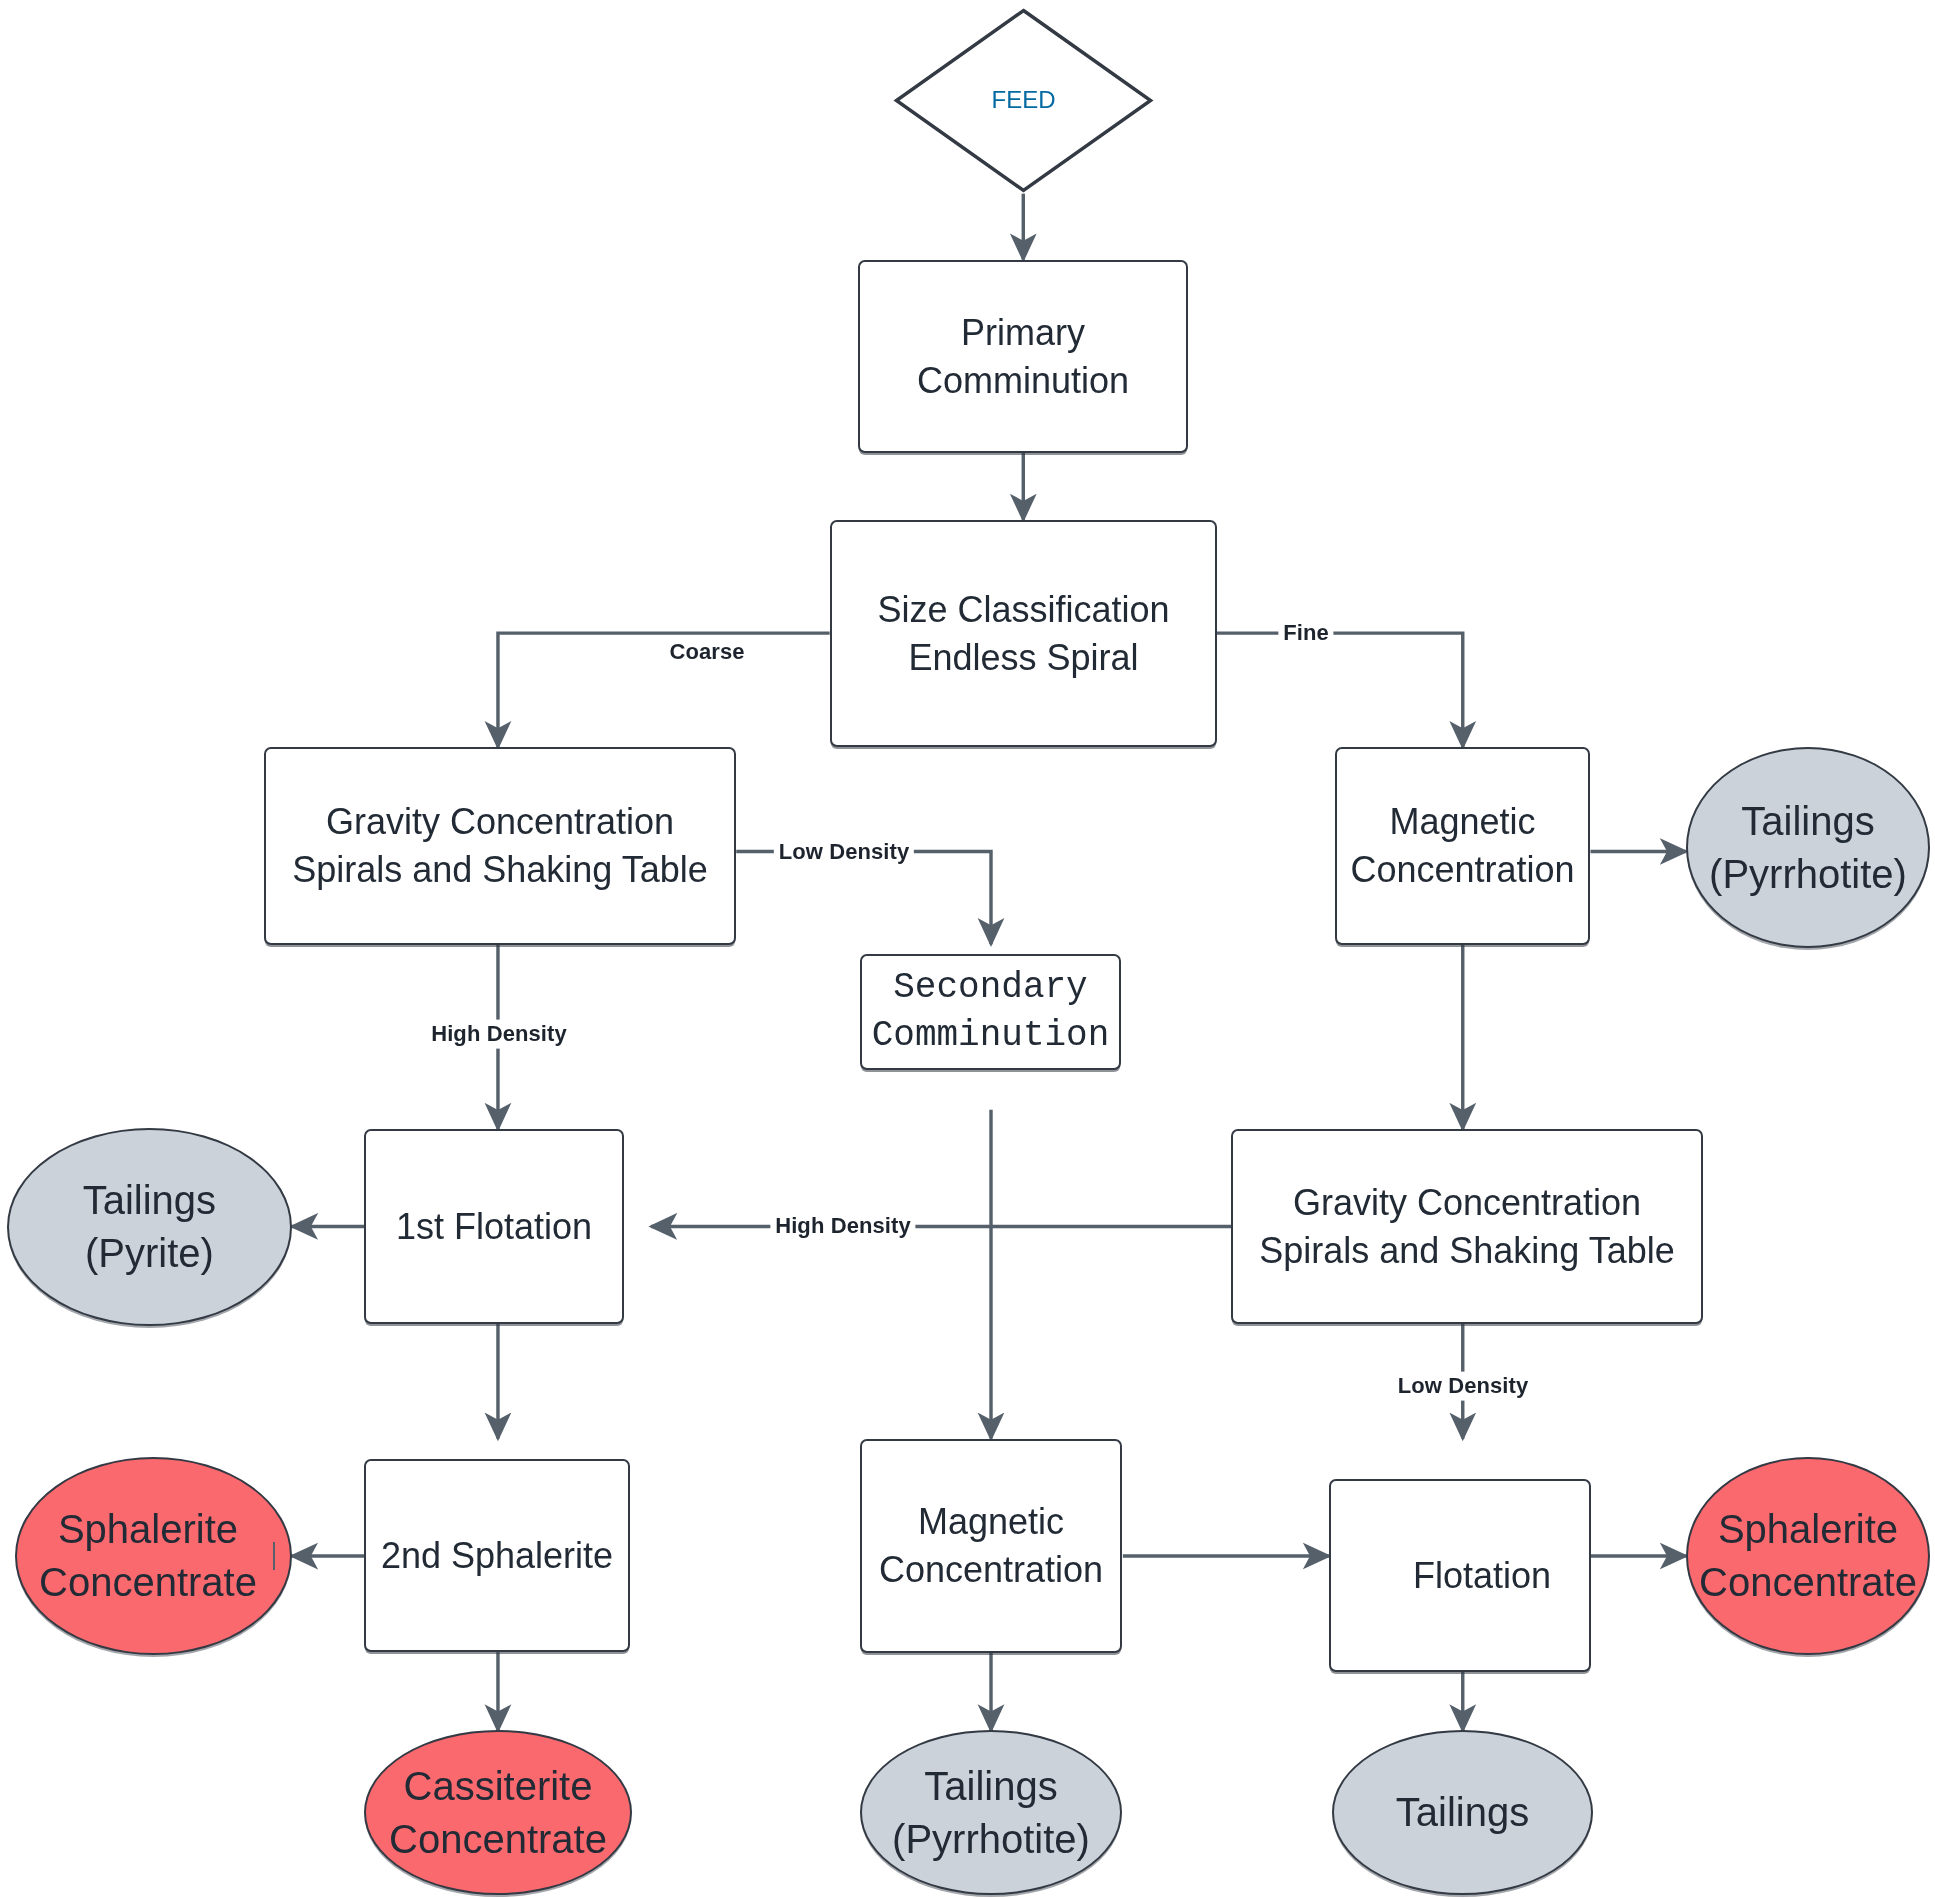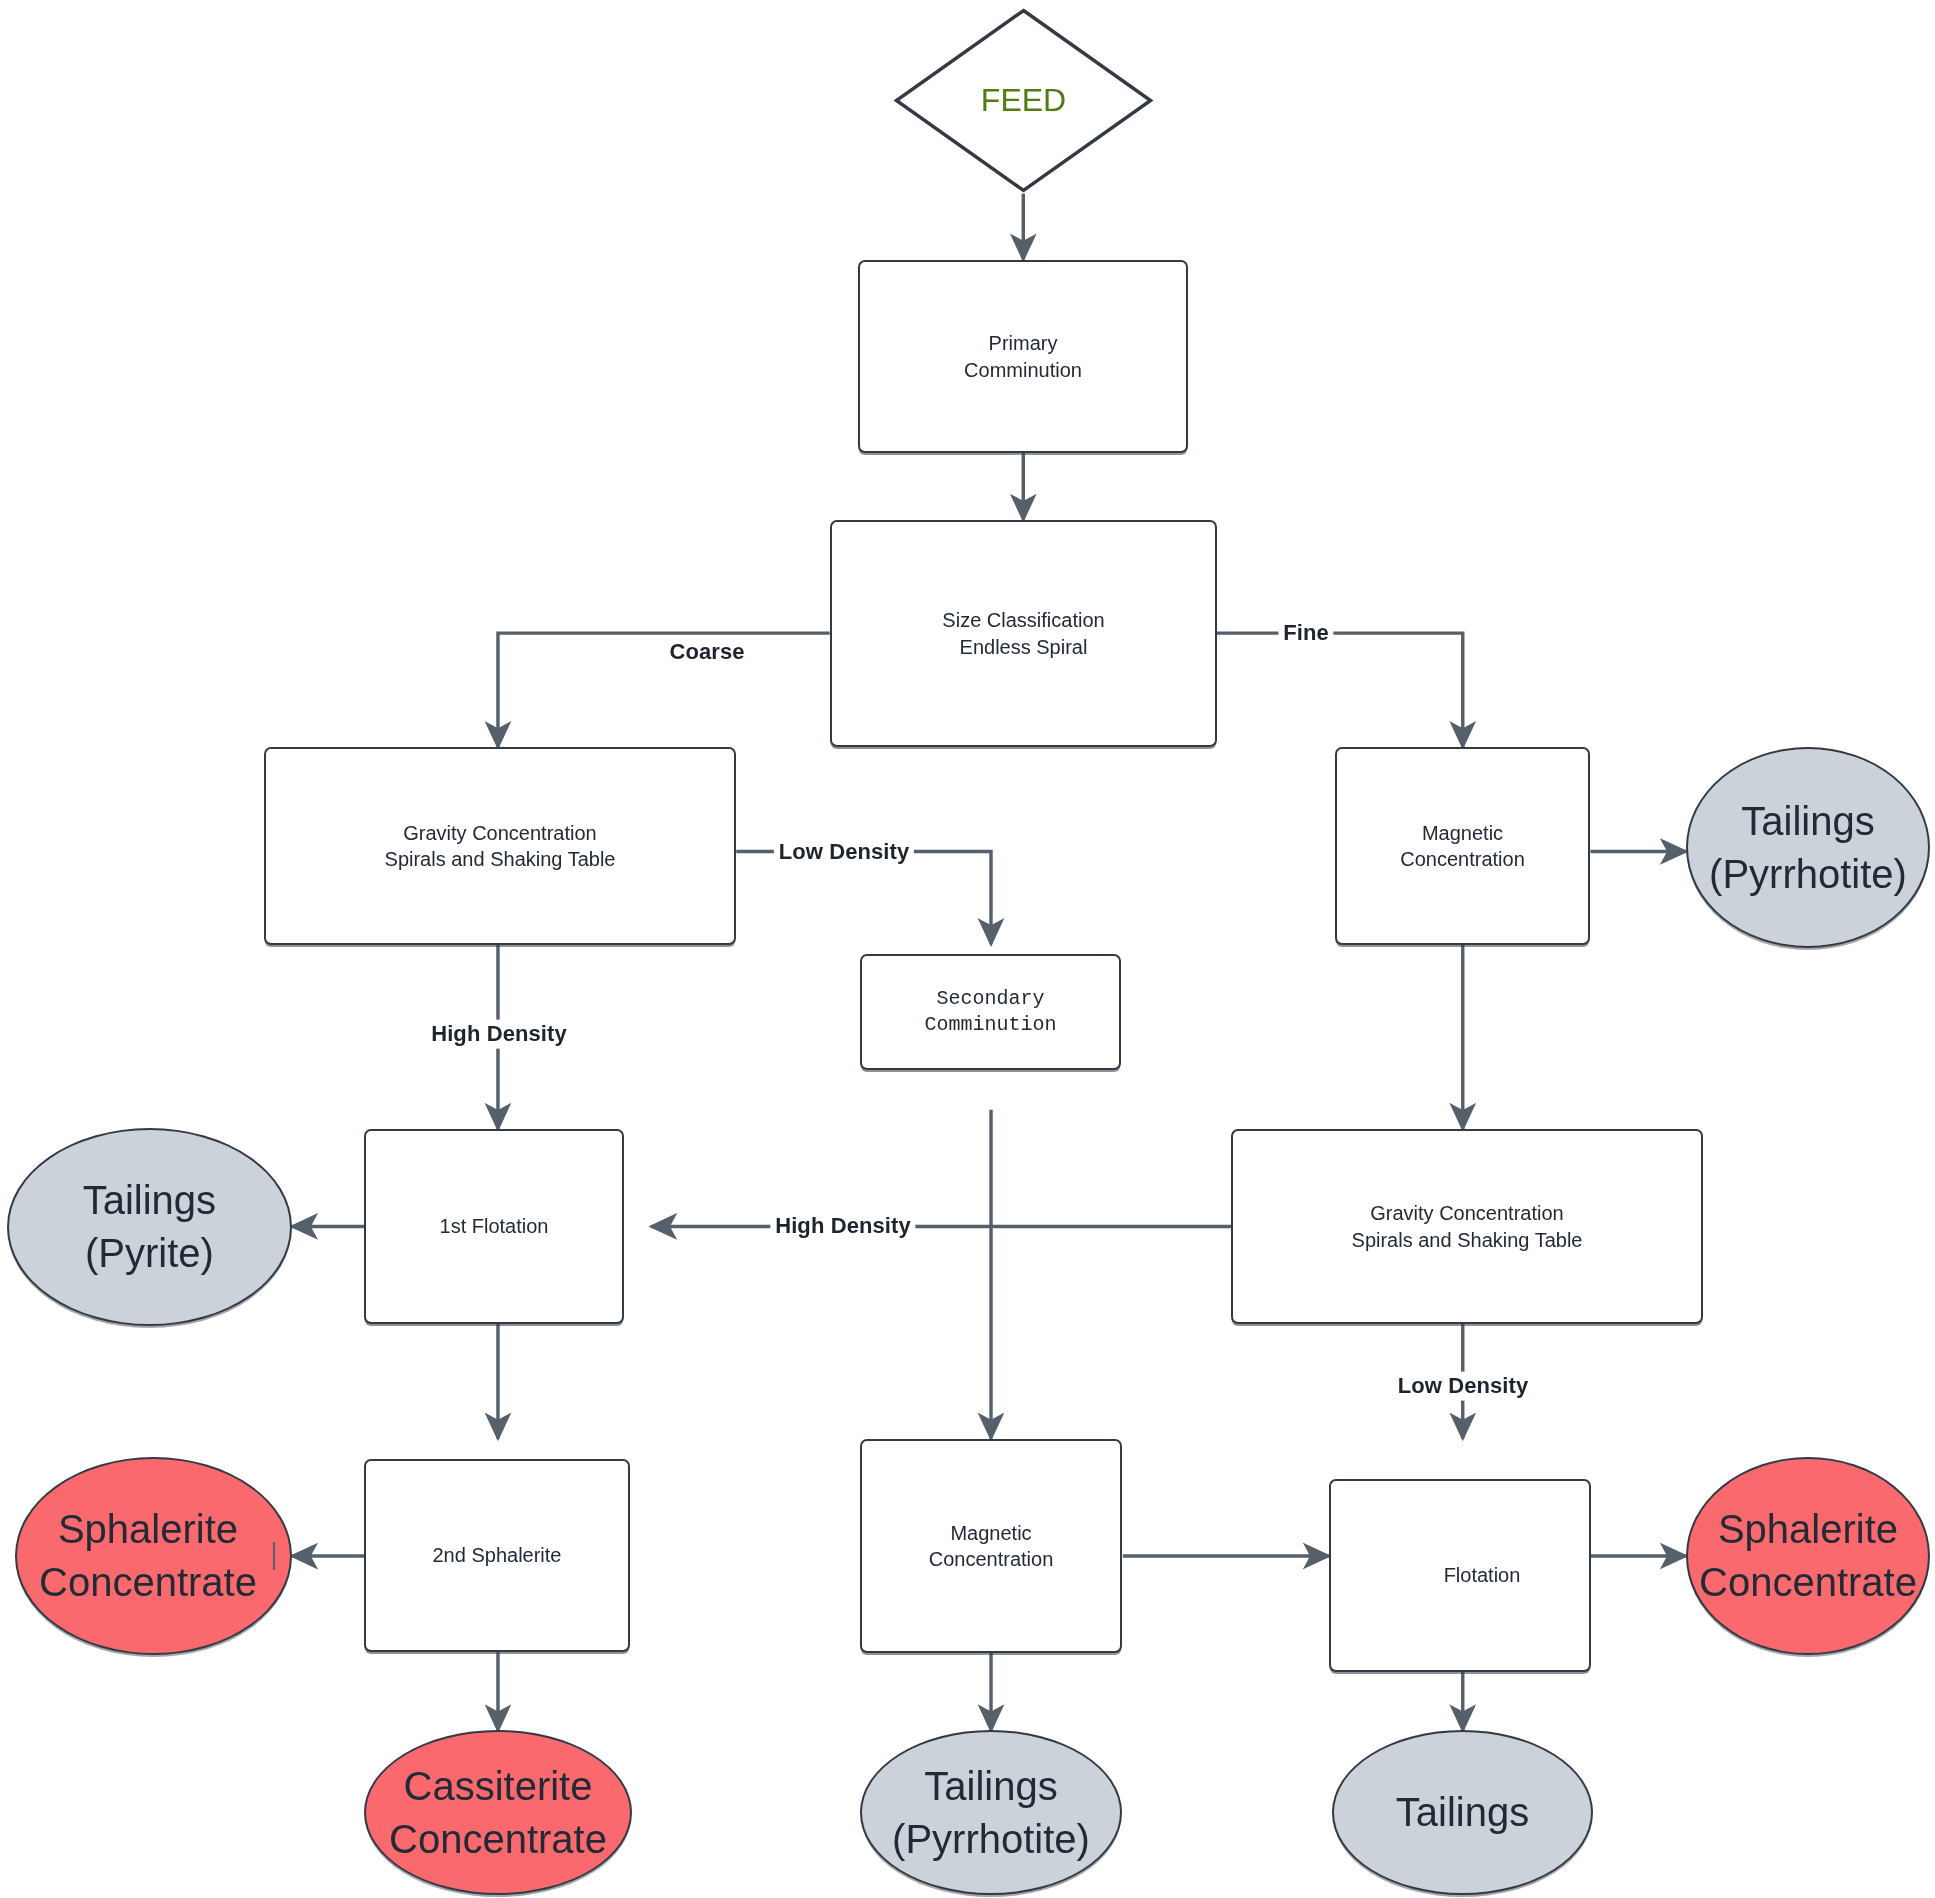--- a/index.html
+++ b/index.html
@@ -39,21 +39,21 @@
     line-height: 1.32;
     z-index: 3;
   }
   .node .lbl {
     display: block;
     white-space: pre-line;
     padding: 0 6.9px;
   }
   .proc {
     border-radius: 6.9px;
-    font-size: 20px;
+    font-size: 36px;
     box-shadow: 0 2.7px 0 -0.7px rgba(51,58,68,0.55);
   }
   .term {
     border-radius: 50%;
     font-size: 40px;
     box-shadow: 0 2.7px 0 -0.7px rgba(51,58,68,0.45);
   }
   .term.gray { background: #cbd2da; }
   .term.red  { background: #f9696e; }
 
@@ -66,22 +66,22 @@
     left: 0; top: 0;
     width: 100%; height: 100%;
   }
   .diamond .dlabel {
     position: absolute;
     left: 0; top: 0;
     width: 100%; height: 100%;
     display: flex;
     align-items: center;
     justify-content: center;
-    font-size: 32px;
-    color: #4d7c0f;
+    font-size: 24px;
+    color: #0369a1;
   }
 
   .edge-label {
     position: absolute;
     z-index: 5;
     background: #ffffff;
     font-size: 22px;
     font-weight: bold;
     color: #1d242d;
     padding: 1.4px 4.8px;

